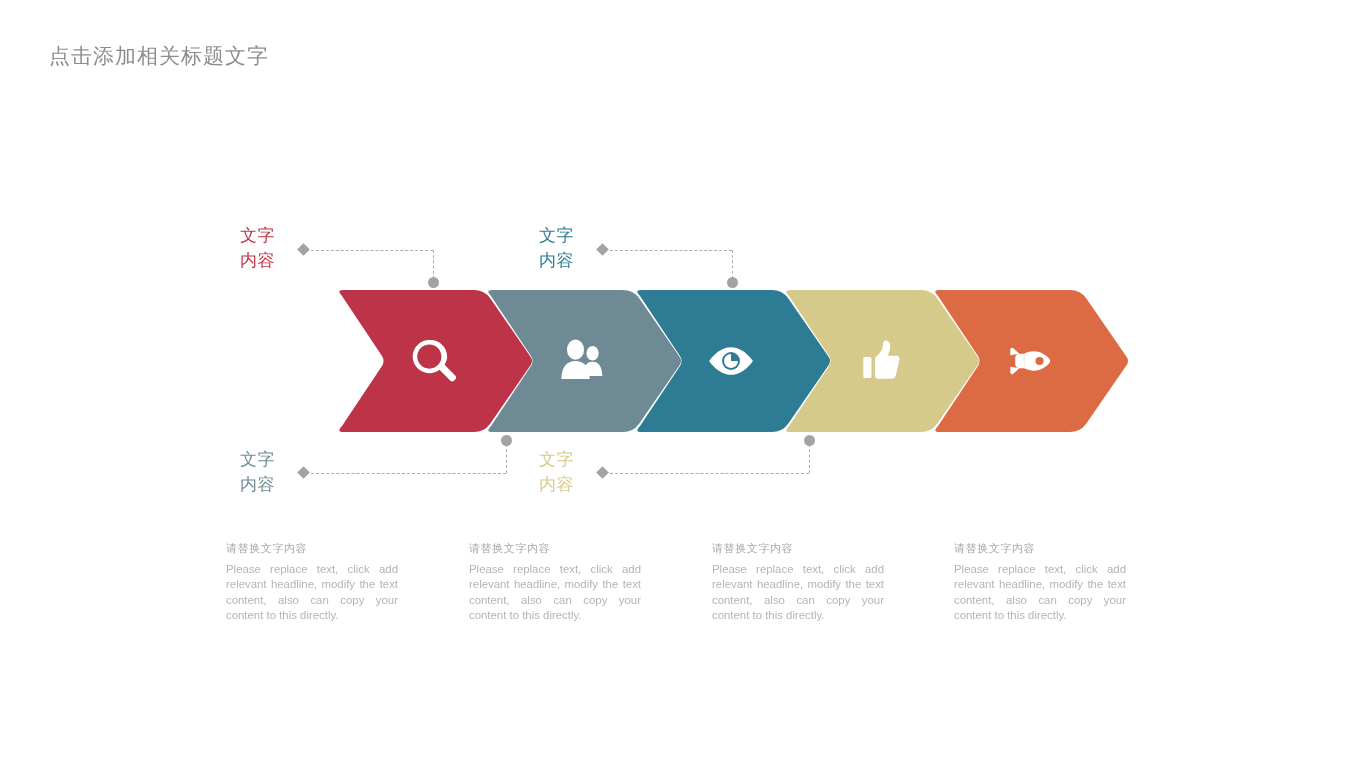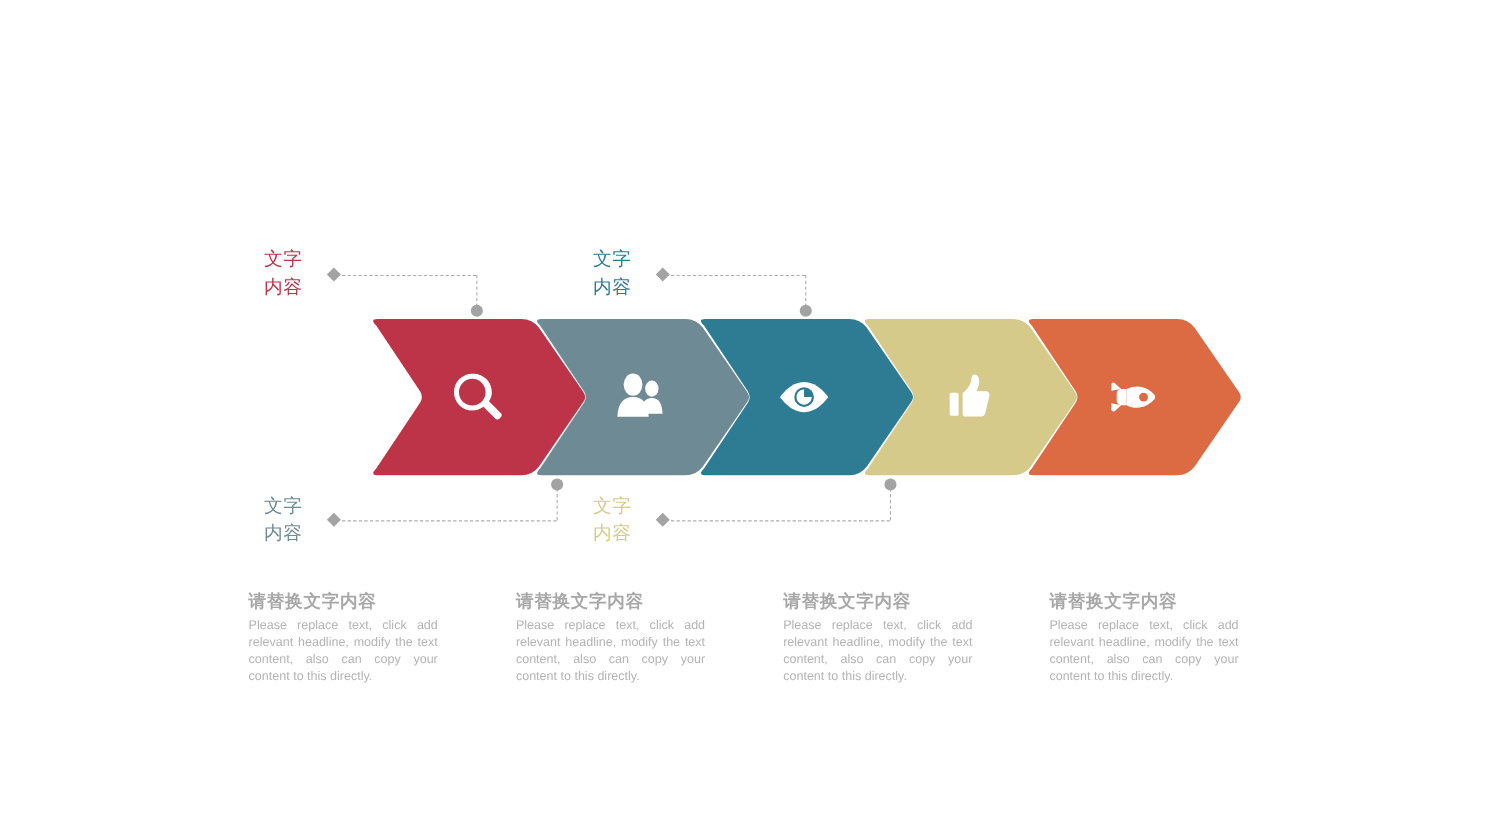--- a/index.html
+++ b/index.html
@@ -110,40 +110,40 @@
     top: 537px;
     width: 1070px;
     height: 100px;
   }
   .txcol {
     position: absolute;
     top: 0;
     width: 172px;
   }
   .txcol-head {
-    font-size: 16px;
+    font-size: 11px;
     color: #a8a8a8;
     letter-spacing: 0.6px;
     line-height: 22px;
     margin-bottom: 3px;
     white-space: nowrap;
-    font-weight: bold;
   }
   .txcol-body {
     font-size: 11.4px;
     color: #b4b4b4;
     line-height: 15.4px;
     text-align: justify;
     text-justify: inter-word;
   }
 </style>
 </head>
 <body style="background: rgb(255, 255, 255);">
 
 <div id="title-block">
+  <div id="title-cn" style="color: rgb(141, 141, 141);">点击添加相关标题文字</div>
 </div>
 
 <div id="chevron-band">
 
   <div class="chev" id="chev-0" style="left:0px;">
     <svg viewBox="0 0 198 142" preserveAspectRatio="none">
       <path class="chev-path" d="M8,6 Q2,0 9,0 L140,0 Q150,0 156,8 L196,66 Q200,71 196,76 L156,134 Q150,142 140,142 L9,142 Q2,142 8,136 L48,76 Q51,71 48,66 Z" fill="#BD3449"></path>
     </svg>
     <div class="chev-icon">
       <svg viewBox="0 0 64 64" fill="#ffffff">

